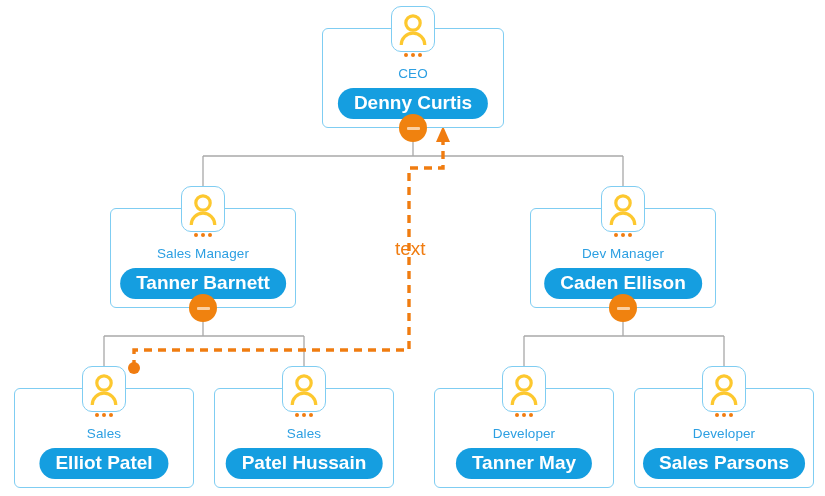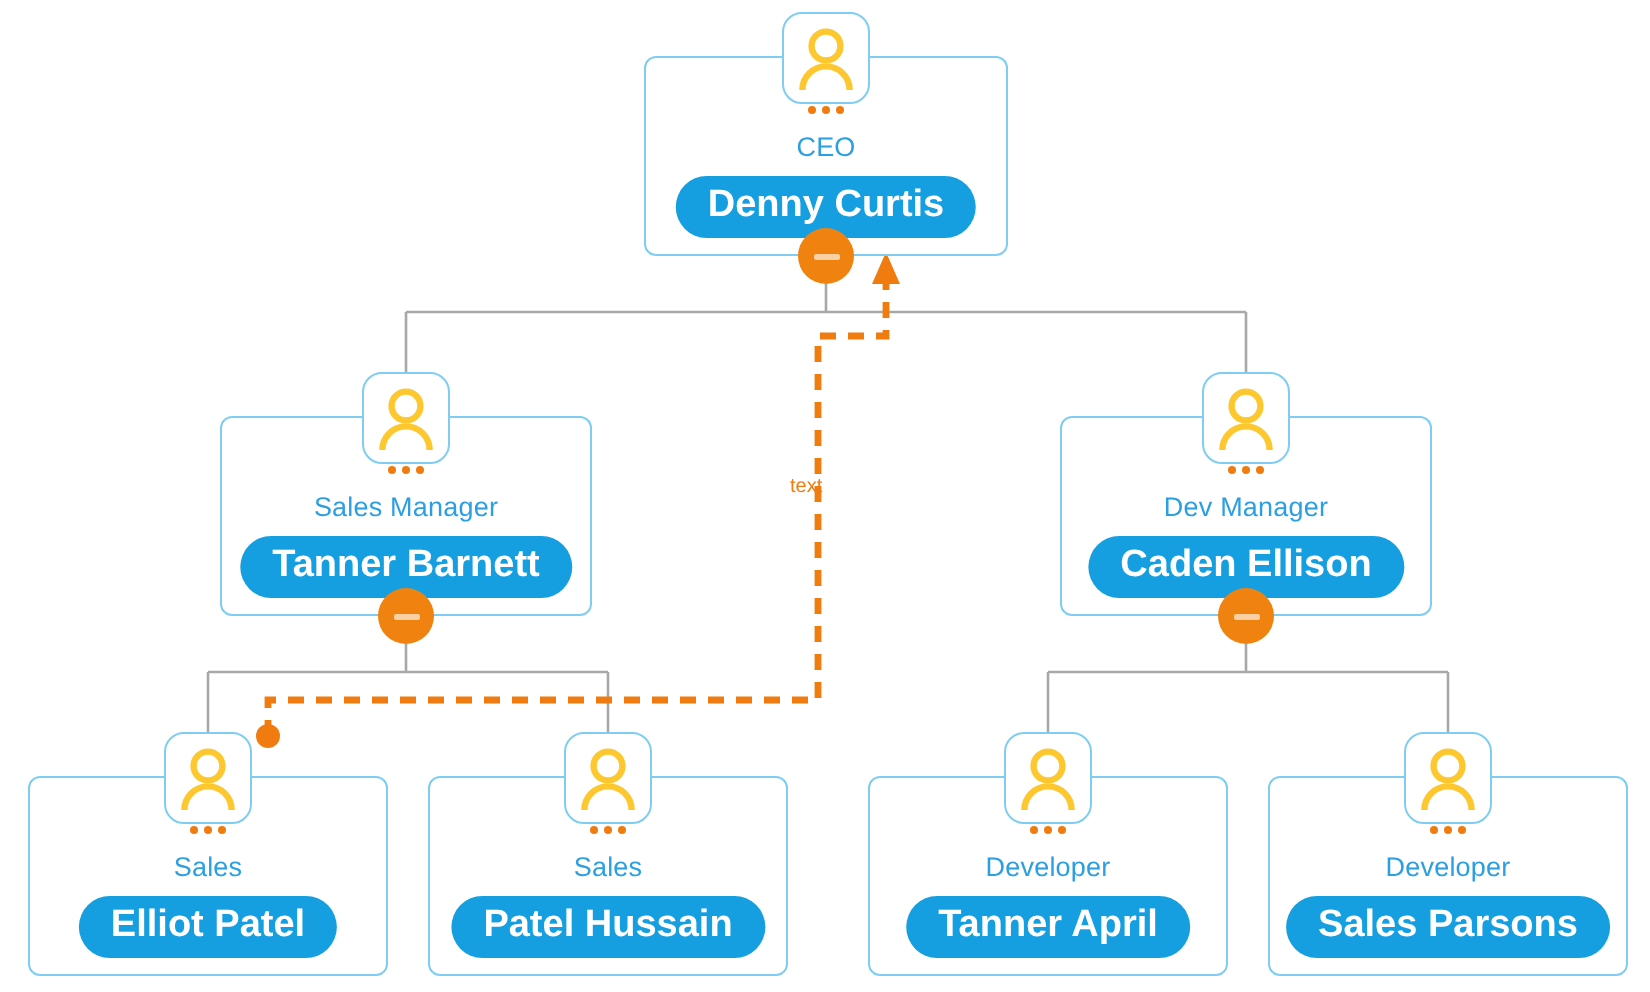--- a/index.html
+++ b/index.html
@@ -86,21 +86,21 @@
   #node-dev-tanner{left:434px;top:366px;width:180px;}
   #node-dev-fran{left:634px;top:366px;width:180px;}
 
   #collapse-ceo{left:399px;top:114px;}
   #collapse-sales-manager{left:189px;top:294px;}
   #collapse-dev-manager{left:609px;top:294px;}
 
   
   #link-text{
     position:absolute;left:395px;top:238px;
-    font-size:10px;color:#f07c10;
+    font-size:19px;color:#f07c10;
     z-index:5;
   }
   #watermark{
     position:absolute;left:615px;top:468px;
     font-size:17px;color:#dfe6ea;
     white-space:nowrap;
     z-index:1;
   }
 </style>
 </head>
@@ -233,21 +233,21 @@
         <circle cx="15" cy="10" r="7.2" fill="none" stroke="#fdc82f" stroke-width="3.2"></circle>
         <path d="M3.2,32 a11.8,11.8 0 0 1 23.6,0" fill="none" stroke="#fdc82f" stroke-width="3.2"></path>
       </svg>
     </div>
     <div class="dots">
         <i></i>
         <i></i>
         <i></i>
       </div>
     <div class="role">Developer</div>
-    <div class="pill">Tanner April</div>
+    <div class="pill">Tanner May</div>
   </div>
 
   <div class="node" id="node-dev-fran">
     <div class="node-box"></div>
     <div class="avatar">
       <svg width="30" height="32" viewBox="0 0 30 32">
         <circle cx="15" cy="10" r="7.2" fill="none" stroke="#fdc82f" stroke-width="3.2"></circle>
         <path d="M3.2,32 a11.8,11.8 0 0 1 23.6,0" fill="none" stroke="#fdc82f" stroke-width="3.2"></path>
       </svg>
     </div>

